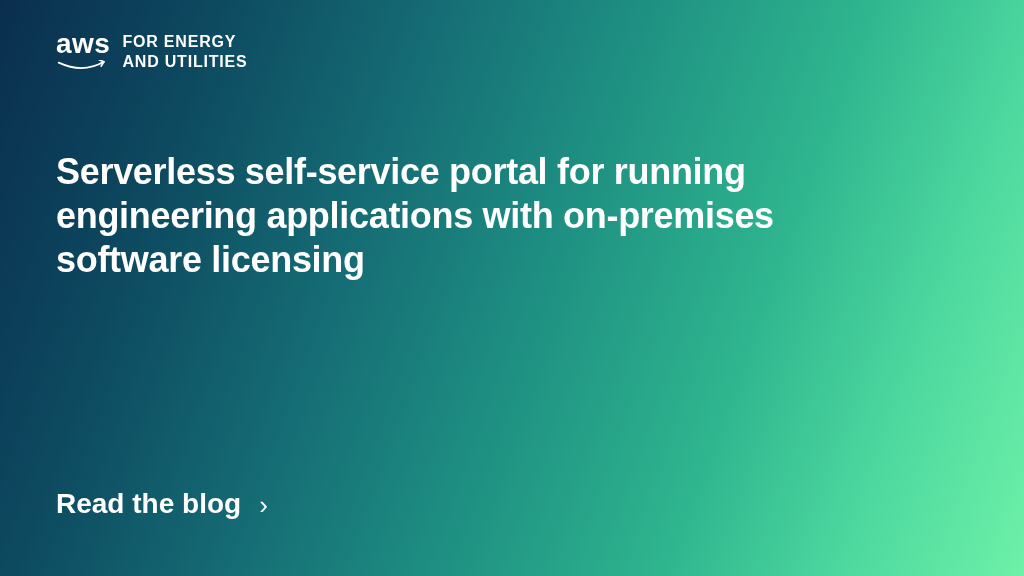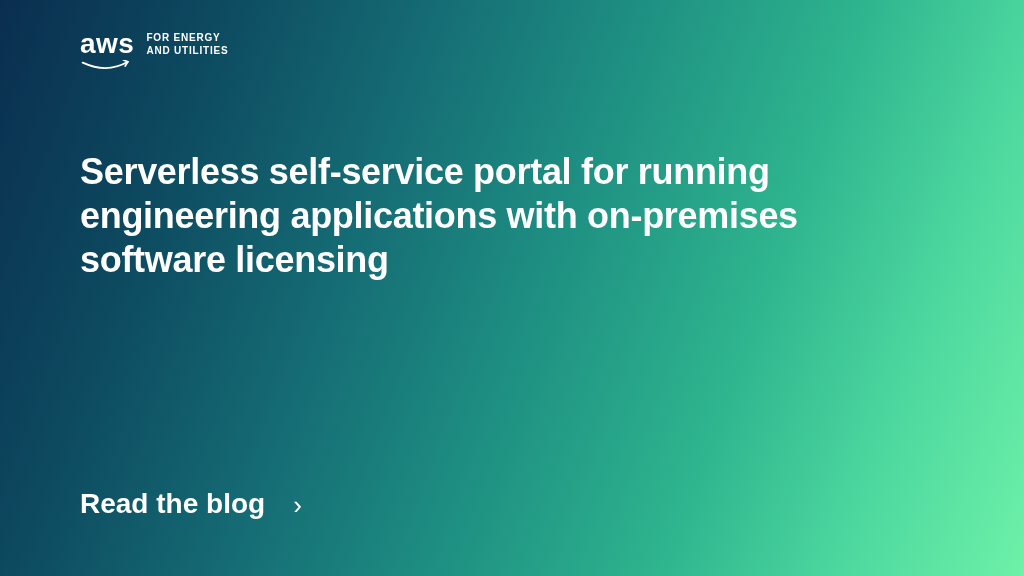--- a/index.html
+++ b/index.html
@@ -10,21 +10,21 @@
     body {
       width: 1024px;
       height: 576px;
       overflow: hidden;
       font-family: -apple-system, BlinkMacSystemFont, "Segoe UI", Helvetica, Arial, sans-serif;
     }
     .banner {
       width: 100%;
       height: 100%;
       background: linear-gradient(110deg, #0a2e4f 0%, #0d4a60 18%, #156b74 35%, #1e8f82 52%, #2eb48e 70%, #4dd89f 85%, #6ef1a8 100%);
-      padding: 30px 68px 50px 80px;
+      padding: 30px 68px 50px 56px;
       display: flex;
       flex-direction: column;
       color: #ffffff;
     }
     .logo-block {
       display: flex;
       align-items: flex-start;
       gap: 12px;
       margin-bottom: 76px;
     }
@@ -38,38 +38,38 @@
       font-weight: 600;
       letter-spacing: 0.5px;
       line-height: 1;
     }
     .aws-smile {
       width: 52px;
       height: 14px;
       margin-top: 2px;
     }
     .segment-text {
-      font-size: 10px;
+      font-size: 16px;
       font-weight: 600;
       line-height: 1.25;
       letter-spacing: 0.8px;
       margin-top: 2px;
     }
     .headline {
       font-size: 36px;
       font-weight: 700;
       line-height: 1.22;
       letter-spacing: -0.3px;
       max-width: 830px;
       flex: 1;
     }
     .cta {
       display: inline-flex;
       align-items: center;
-      gap: 28px;
+      gap: 18px;
       font-size: 28px;
       font-weight: 600;
       cursor: pointer;
       margin-bottom: 6px;
     }
     .cta-chevron {
       font-size: 26px;
       font-weight: 400;
       line-height: 1;
       margin-top: 2px;

